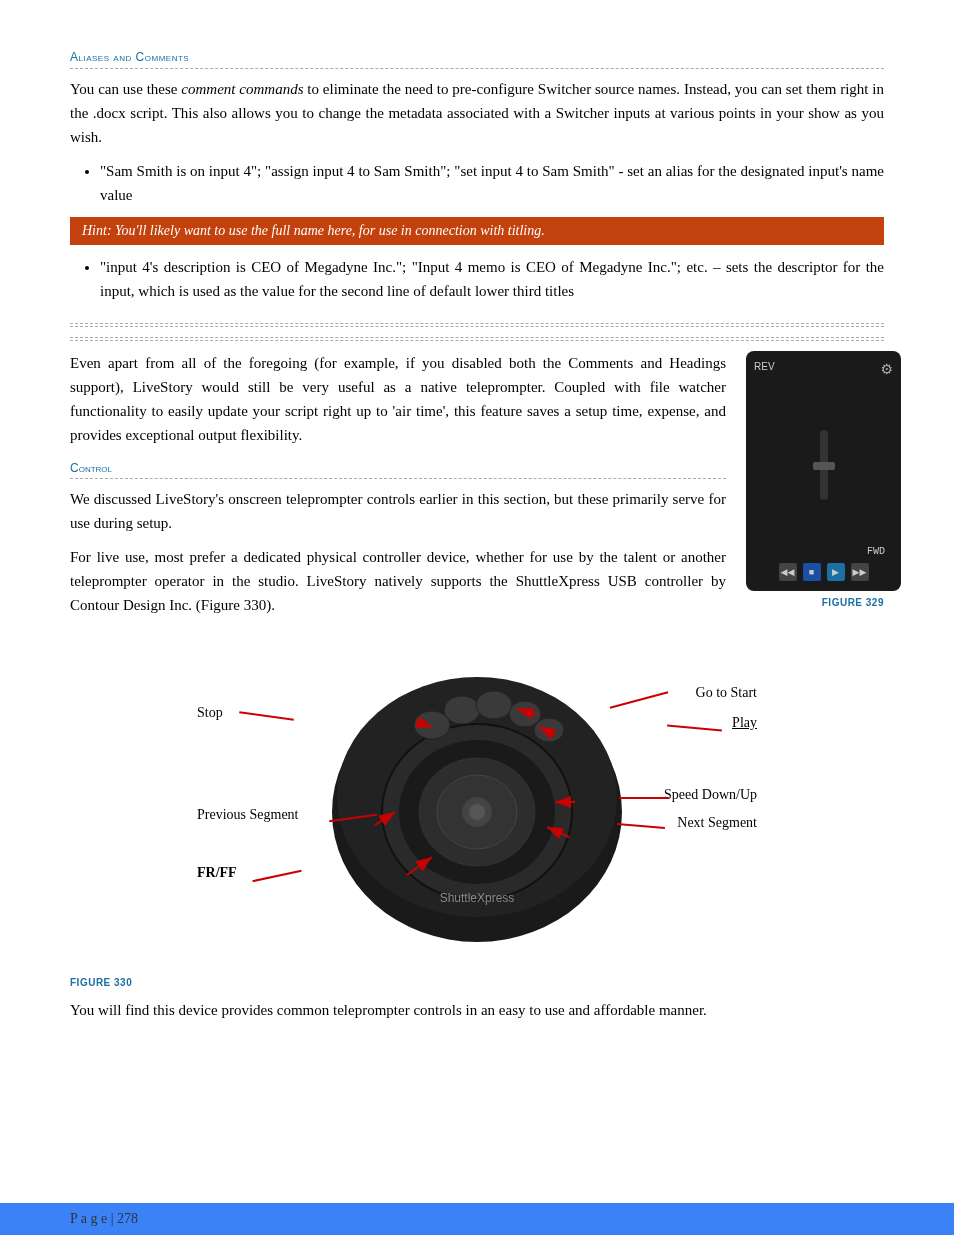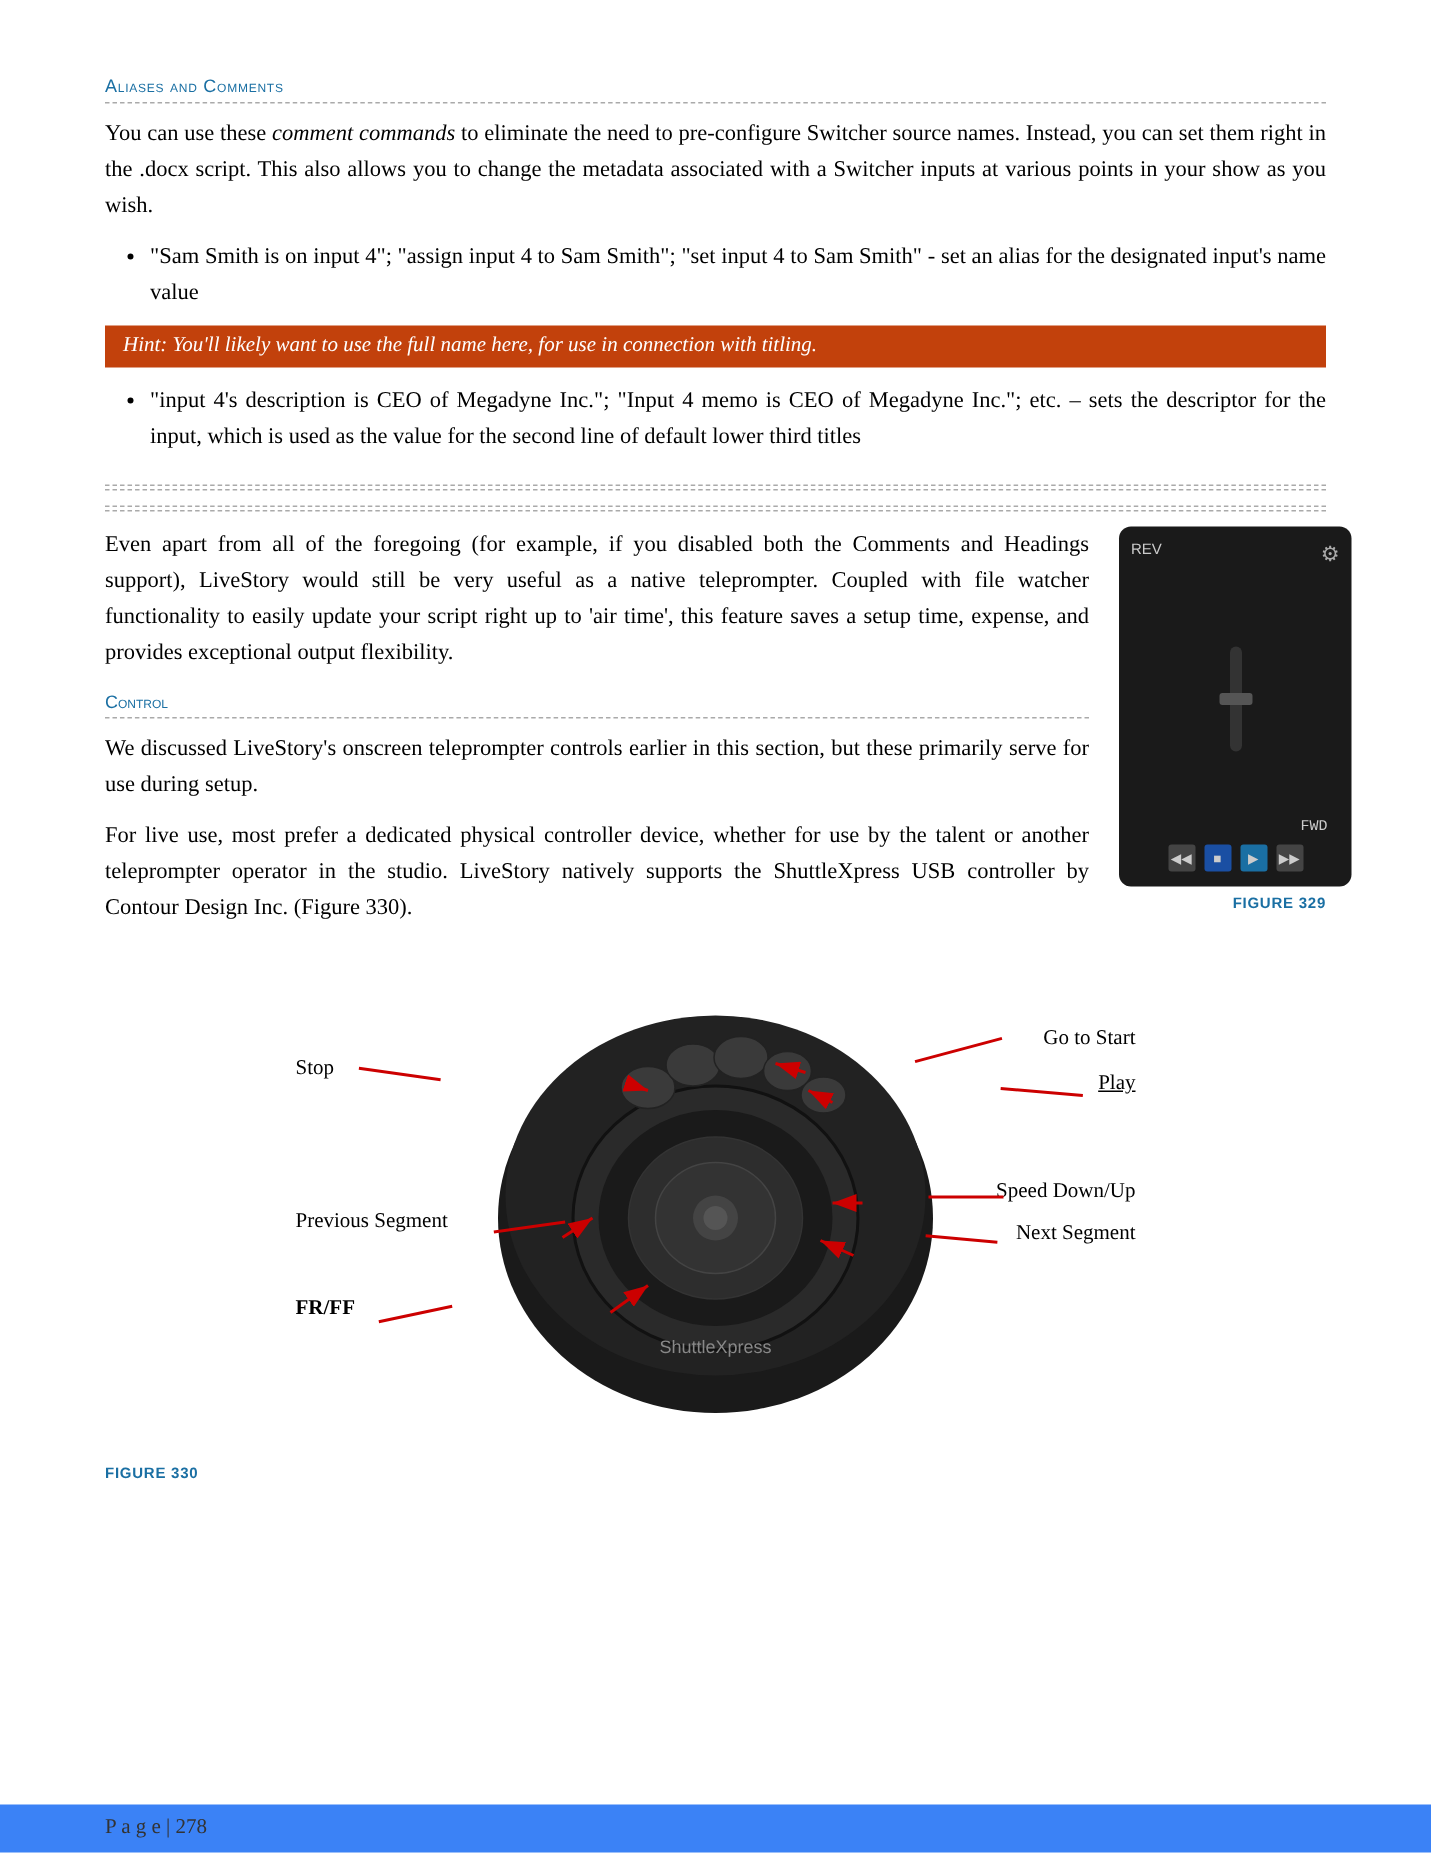--- a/index.html
+++ b/index.html
@@ -367,19 +367,20 @@
 
       <div style="position:absolute;top:170px;left:132px;width:48px;height:2px;background:#c00;transform:rotate(-8deg);"></div>
 
       <div style="position:absolute;top:178px;right:92px;width:48px;height:2px;background:#c00;transform:rotate(5deg);"></div>
 
       <div style="position:absolute;top:228px;left:55px;width:50px;height:2px;background:#c00;transform:rotate(-12deg);"></div>
     </div>
 
     <div class="figure330-caption">FIGURE 330</div>
 
+    <p class="body-text">You will find this device provides common teleprompter controls in an easy to use and affordable manner.</p>
   </div>
 
   <div class="page-footer">
     <span>P a g e  |  </span><span>278</span>
   </div>
 
 </div>
 
 </body></html>

